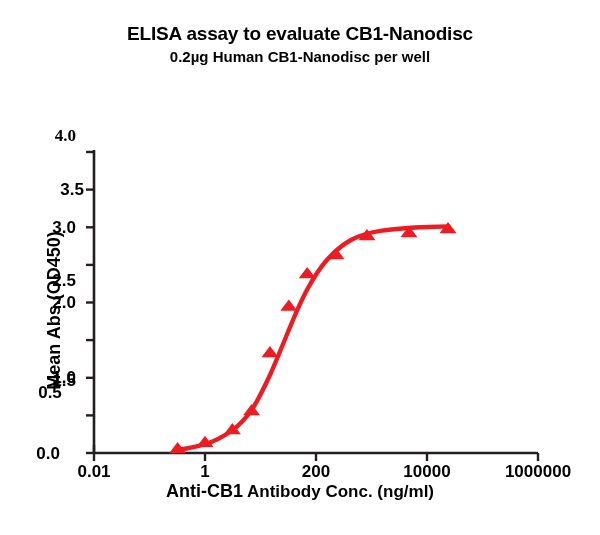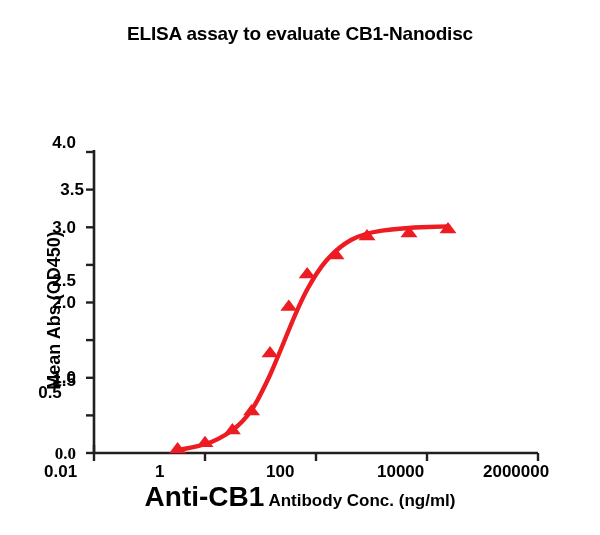--- a/index.html
+++ b/index.html
@@ -59,21 +59,21 @@
     font-size: 17px;
     font-weight: bold;
     text-align: right;
     width: 52px;
     line-height: 17px;
   }
   .xtick-label {
     position: absolute;
     font-size: 17px;
     font-weight: bold;
-    text-align: left;
+    text-align: center;
     line-height: 17px;
     white-space: nowrap;
   }
 
   
   .y-axis-title {
     position: absolute;
     left: -96px;
     top: 300px;
     width: 300px;
@@ -86,37 +86,38 @@
   }
   .x-axis-title {
     position: absolute;
     left: 0;
     top: 481px;
     width: 600px;
     text-align: center;
     white-space: nowrap;
   }
   .x-axis-title .emph {
-    font-size: 28px;
+    font-size: 18px;
     font-weight: bold;
     text-align: center;
   }
   .x-axis-title .rest {
     font-size: 17px;
     font-weight: bold;
     margin-top: 23px;
   }
 </style>
 </head>
 <body>
 
 <div id="figure">
 
   <div class="title-block">
     <div class="chart-title">ELISA assay to evaluate CB1-Nanodisc</div>
+    <div class="chart-subtitle">0.2µg Human CB1-Nanodisc per well</div>
   </div>
 
   <svg class="plot-svg" width="600" height="535">
 
     <line x1="94" y1="150" x2="94" y2="453" stroke="#231F20" stroke-width="2.6"></line>
 
     <line x1="94" y1="453" x2="538" y2="453" stroke="#231F20" stroke-width="2.6"></line>
 
     <g stroke="#231F20" stroke-width="2.4">
       <line x1="86" y1="152.0" x2="94" y2="152.0"></line>
@@ -159,34 +160,34 @@
       <polygon points="270.0,346.0 278.5,357.2 261.5,357.2"></polygon>
       <polygon points="288.8,299.5 297.3,310.7 280.3,310.7"></polygon>
       <polygon points="307.2,267.0 315.7,278.2 298.7,278.2"></polygon>
       <polygon points="336.0,248.0 344.5,259.2 327.5,259.2"></polygon>
       <polygon points="367.0,229.0 375.5,240.2 358.5,240.2"></polygon>
       <polygon points="409.0,226.0 417.5,237.2 400.5,237.2"></polygon>
       <polygon points="448.0,222.0 456.5,233.2 439.5,233.2"></polygon>
     </g>
   </svg>
 
-  <div class="ytick-label" style="left:24px; top:134px;">4.0</div>
+  <div class="ytick-label" style="left:24px; top:127px;font-family:Liberation Serif, serif;">4.0</div>
   <div class="ytick-label" style="left:32px; top:181.1px;">3.5</div>
   <div class="ytick-label" style="left:24px; top:218.8px;">3.0</div>
   <div class="ytick-label" style="left:24px; top:272px;">2.5</div>
   <div class="ytick-label" style="left:24px; top:294.0px;">2.0</div>
   <div class="ytick-label" style="left:24px; top:331.6px;margin-top:40px;">1.5</div>
   <div class="ytick-label" style="left:24px; top:369.3px;">1.0</div>
   <div class="ytick-label" style="left:24px; top:384px;text-align:center;">0.5</div>
-  <div class="ytick-label" style="left:24px; top:444.5px;font-family:Liberation Serif, serif;">0.0</div>
+  <div class="ytick-label" style="left:8px; top:444.5px;">0.0</div>
 
   <div class="xtick-label" style="left:44px;  top:463px; width:100px;">0.01</div>
   <div class="xtick-label" style="left:155px; top:463px; width:100px;">1</div>
-  <div class="xtick-label" style="left:266px; top:463px; width:100px;">100</div>
+  <div class="xtick-label" style="left:266px; top:463px; width:100px;">200</div>
   <div class="xtick-label" style="left:377px; top:463px; width:100px;">10000</div>
-  <div class="xtick-label" style="left:483px; top:463px; width:110px;">2000000</div>
+  <div class="xtick-label" style="left:483px; top:463px; width:110px;">1000000</div>
 
   <div class="y-axis-title">Mean Abs.(OD450)</div>
   <div class="x-axis-title">
     <span class="emph">Anti-CB1</span><span class="rest"> Antibody Conc. (ng/ml)</span>
   </div>
 
 </div>
 
 </body></html>

